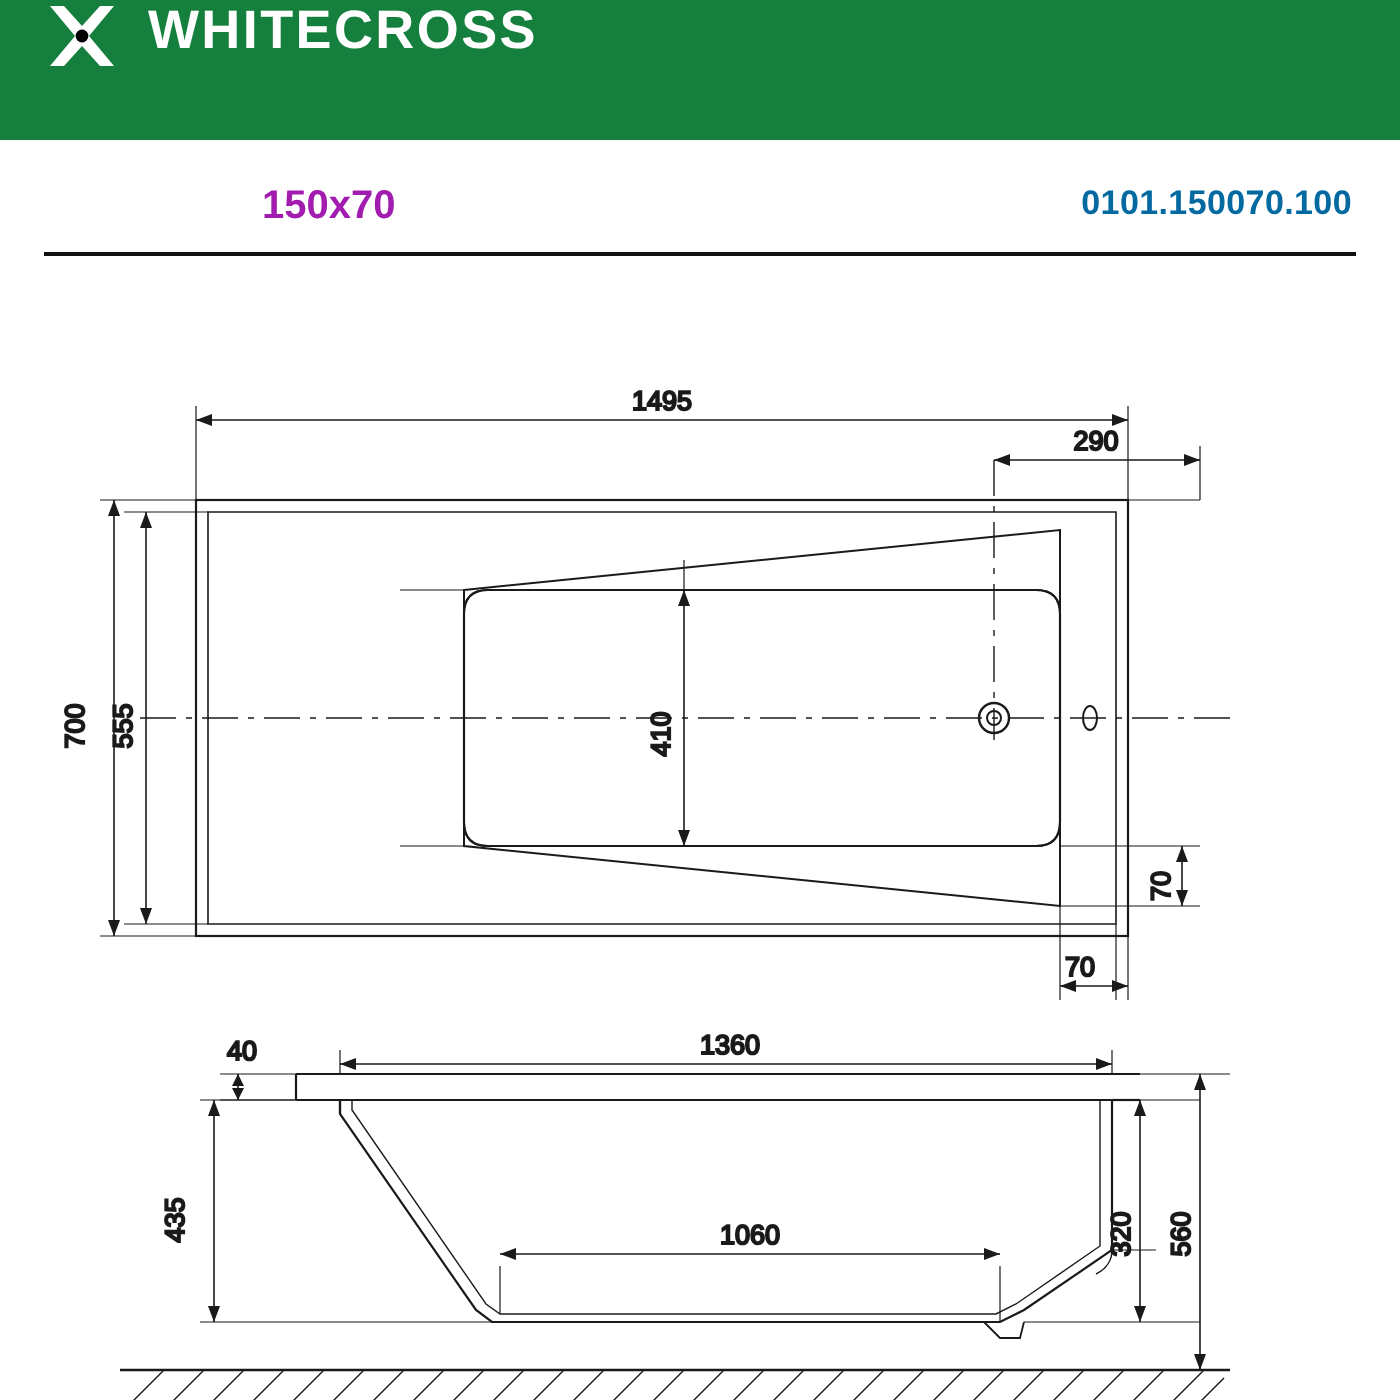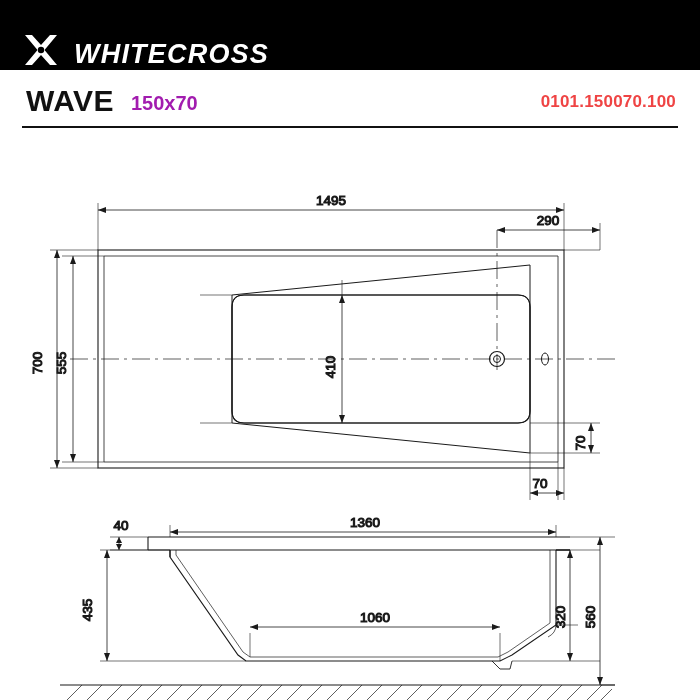--- a/index.html
+++ b/index.html
@@ -7,22 +7,22 @@
     width:700px;height:700px;
     background:#ffffff;
     font-family:"Liberation Sans", sans-serif;
     color:#1a1a1a;
     overflow:hidden;
     position:relative;
   }
   
   .header{
     position:absolute;left:0;top:0;width:700px;height:70px;
-    background:#000000;
-    display:flex;align-items:flex-end;font-style:italic;
+    background:#15803d;
+    display:flex;align-items:flex-start;
   }
   .logo-mark{
     width:38px;height:38px;margin-left:22px;position:relative;flex:none;
   }
   .logo-mark svg{display:block;}
   .logo-text{
     color:#ffffff;
     font-size:27px;
     font-weight:bold;
     letter-spacing:1.2px;
@@ -37,21 +37,21 @@
     position:absolute;left:26px;top:14px;
     font-size:30px;font-weight:bold;letter-spacing:0.5px;
     color:#111;
   }
   .model-size{
     position:absolute;left:131px;top:22px;
     font-size:20px;font-weight:bold;color:#a21caf;
   }
   .model-code{
     position:absolute;right:24px;top:22px;
-    font-size:17px;font-weight:bold;color:#ef4444;
+    font-size:17px;font-weight:bold;color:#0369a1;
     letter-spacing:0.2px;
   }
   .rule{
     position:absolute;left:22px;top:126px;width:656px;height:2px;background:#111;
   }
   
   .canvas{
     position:absolute;left:0;top:124px;width:580px;height:572px;margin-top:31px;
   }
   svg.draw{display:block;width:700px;height:572px;}
@@ -67,21 +67,20 @@
       <g fill="#ffffff">
         <path d="M3 3 L10 3 L19 13 L28 3 L35 3 L22.5 18 L35 33 L28 33 L19 23 L10 33 L3 33 L15.5 18 Z"></path>
         <circle cx="19" cy="18" r="3.2" fill="#000000"></circle>
       </g>
     </svg>
   </div>
   <div class="logo-text">WHITECROSS</div>
 </div>
 
 <div class="title-row">
-  <div class="model-name">WAVE</div>
   <div class="model-size">150x70</div>
   <div class="model-code">0101.150070.100</div>
 </div>
 <div class="rule"></div>
 
 <div class="canvas">
 <svg class="draw" viewBox="0 0 700 572" xmlns="http://www.w3.org/2000/svg">
   <g fill="none" stroke="#1a1a1a" stroke-width="1.1" shape-rendering="geometricPrecision">
 
     <g>

